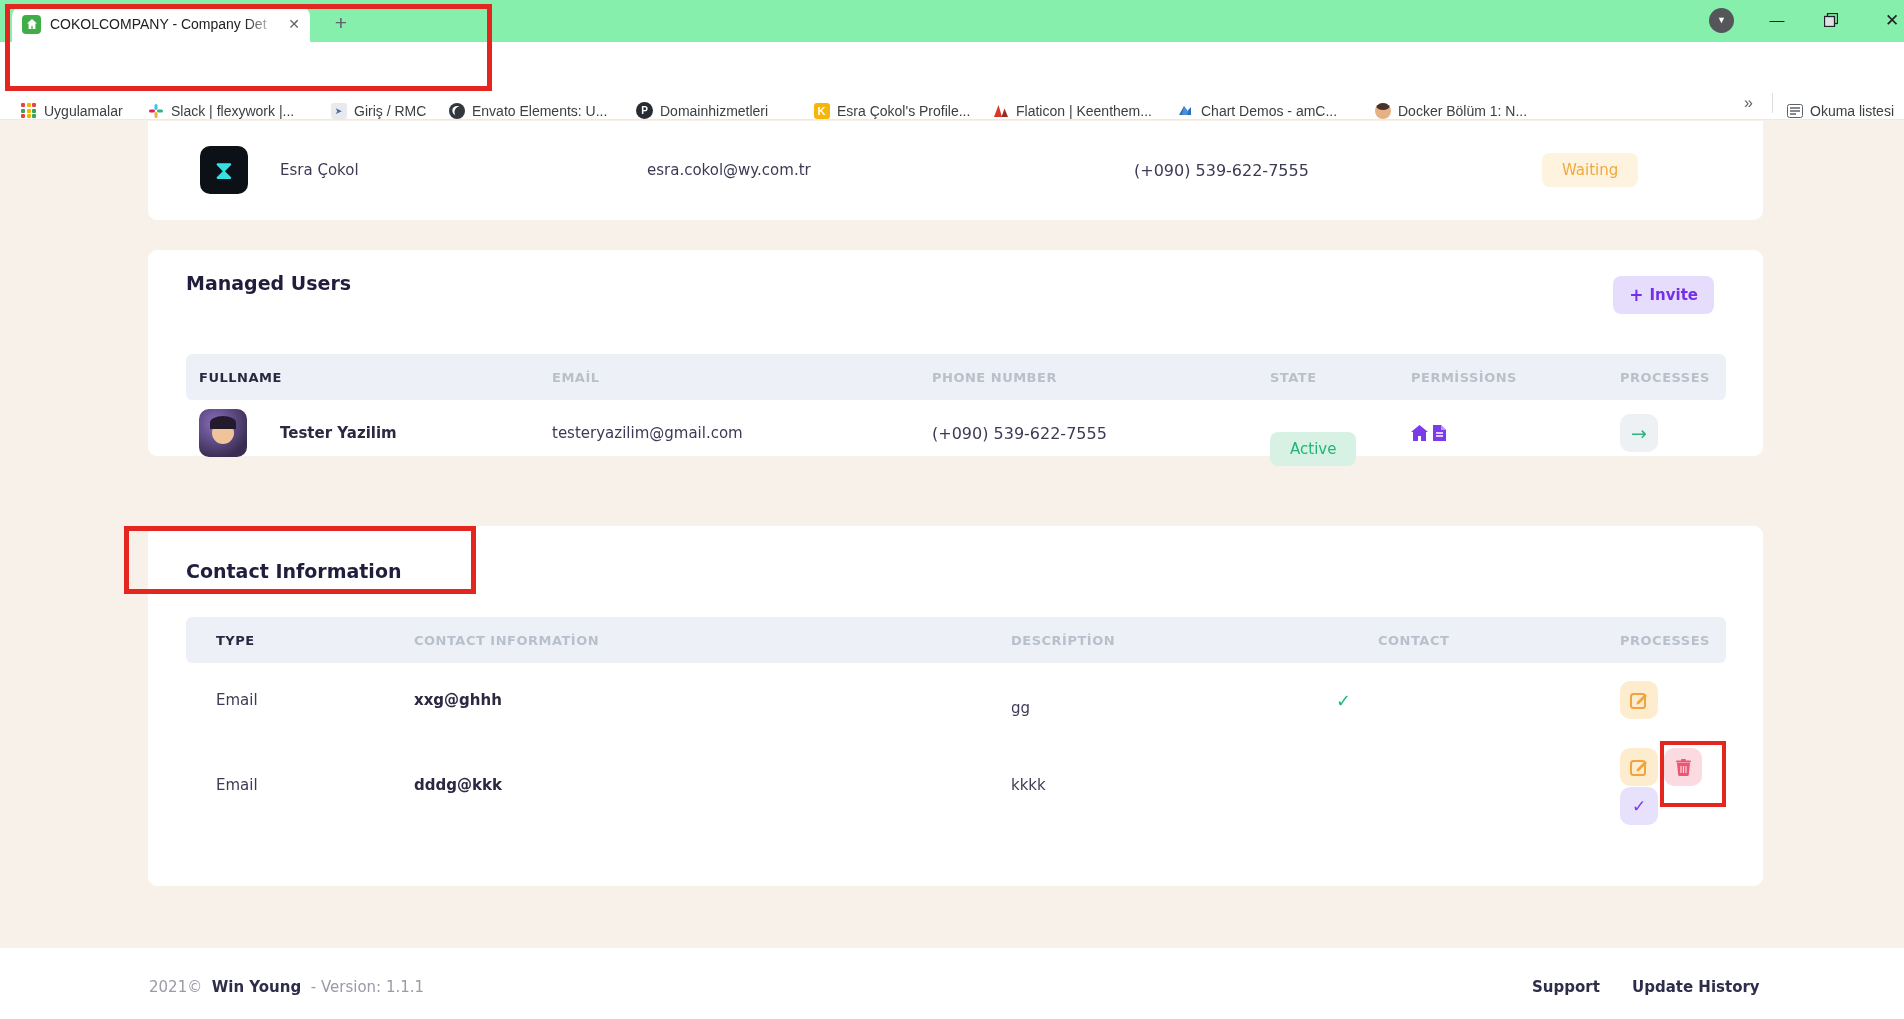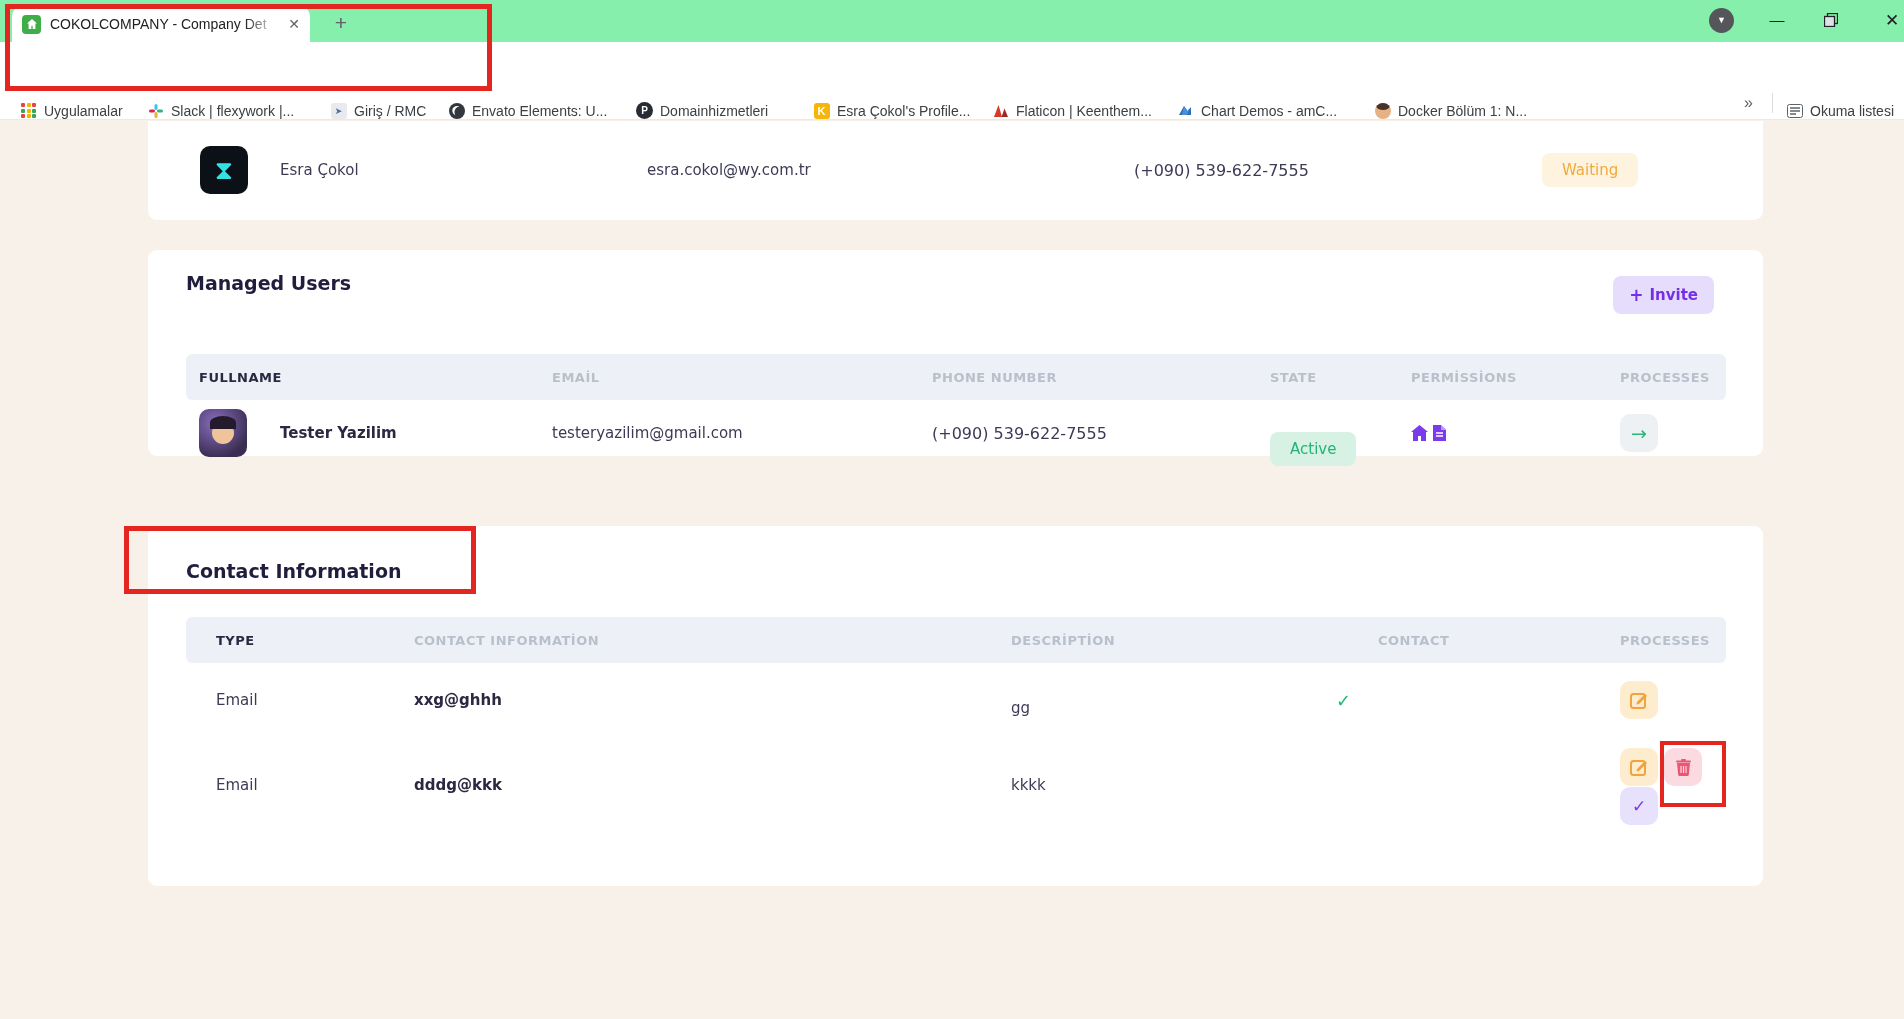--- a/index.html
+++ b/index.html
@@ -241,20 +241,29 @@
       <svg width="16" height="14" viewBox="0 0 16 14">
           <rect x="0.5" y="0.5" width="15" height="13" rx="2" fill="none" stroke="#5f6368"></rect>
           <path d="M3 4h10M3 7h10M3 10h6" stroke="#5f6368" stroke-width="1.4"></path>
         </svg>
     </span>
     <span>Okuma listesi</span>
   </div>
 </div>
 
 <div class="abs page">
+  <div class="abs footer-strip">
+    <div class="footer-txt" style="left:149px; top:30px;">
+      <span class="muted">2021©</span>&nbsp;
+      <span class="navy">Win Young</span>&nbsp;
+      <span class="muted">- Version: 1.1.1</span>
+    </div>
+    <div class="footer-txt navy" style="left:1532px; top:30px;">Support</div>
+    <div class="footer-txt navy" style="left:1632px; top:30px;">Update History</div>
+  </div>
 
   <div class="card" style="top:1px; height:99px; border-radius:0 0 9px 9px;">
     <div class="abs avatar48 hourglass-av" style="left:52px; top:25px;">
         <span>⧗</span>
       </div>
     <div class="td" style="left:132px; top:49px;">Esra Çokol</div>
     <div class="td" style="left:499px; top:49px;">esra.cokol@wy.com.tr</div>
     <div class="td" style="left:986px; top:49px; font-size:16px;">(+090) 539-622-7555</div>
     <div class="badge waiting" style="left:1394px; top:32px;">Waiting</div>
   </div>

